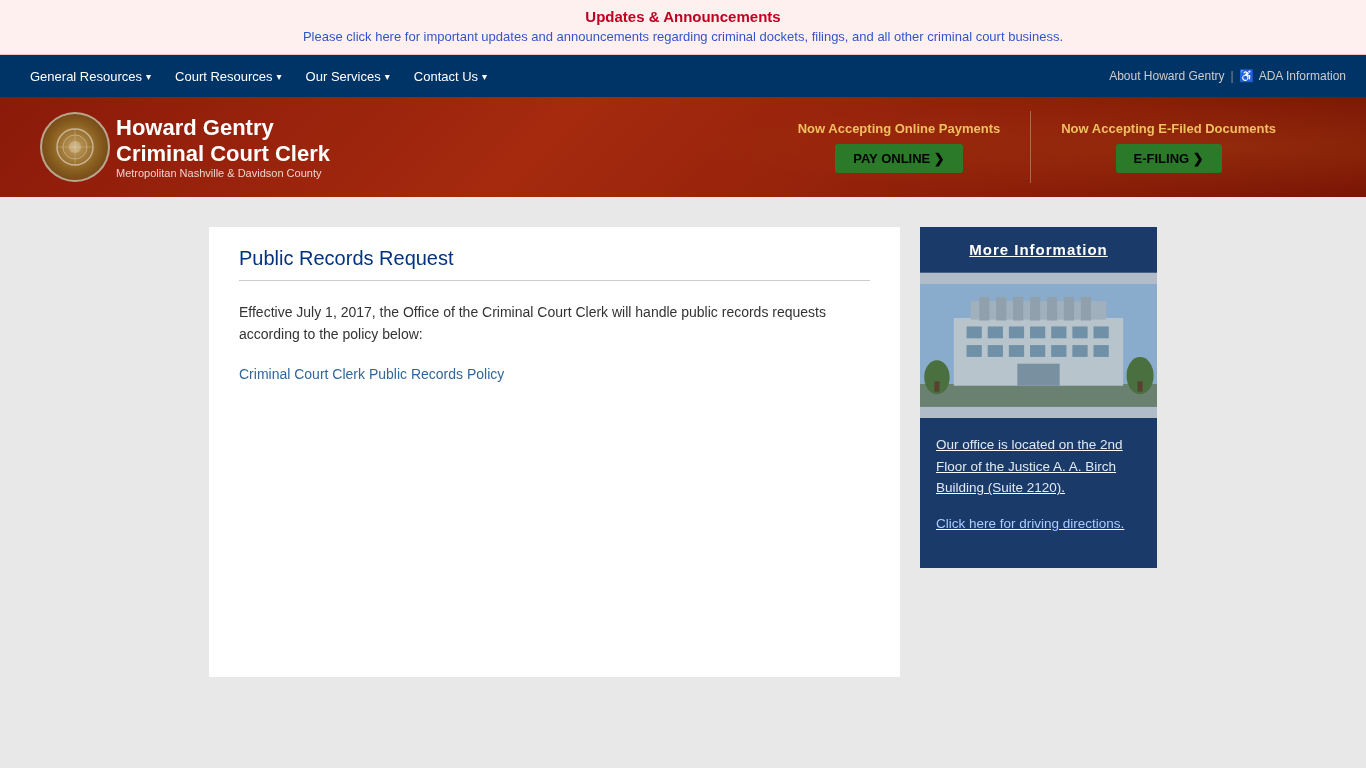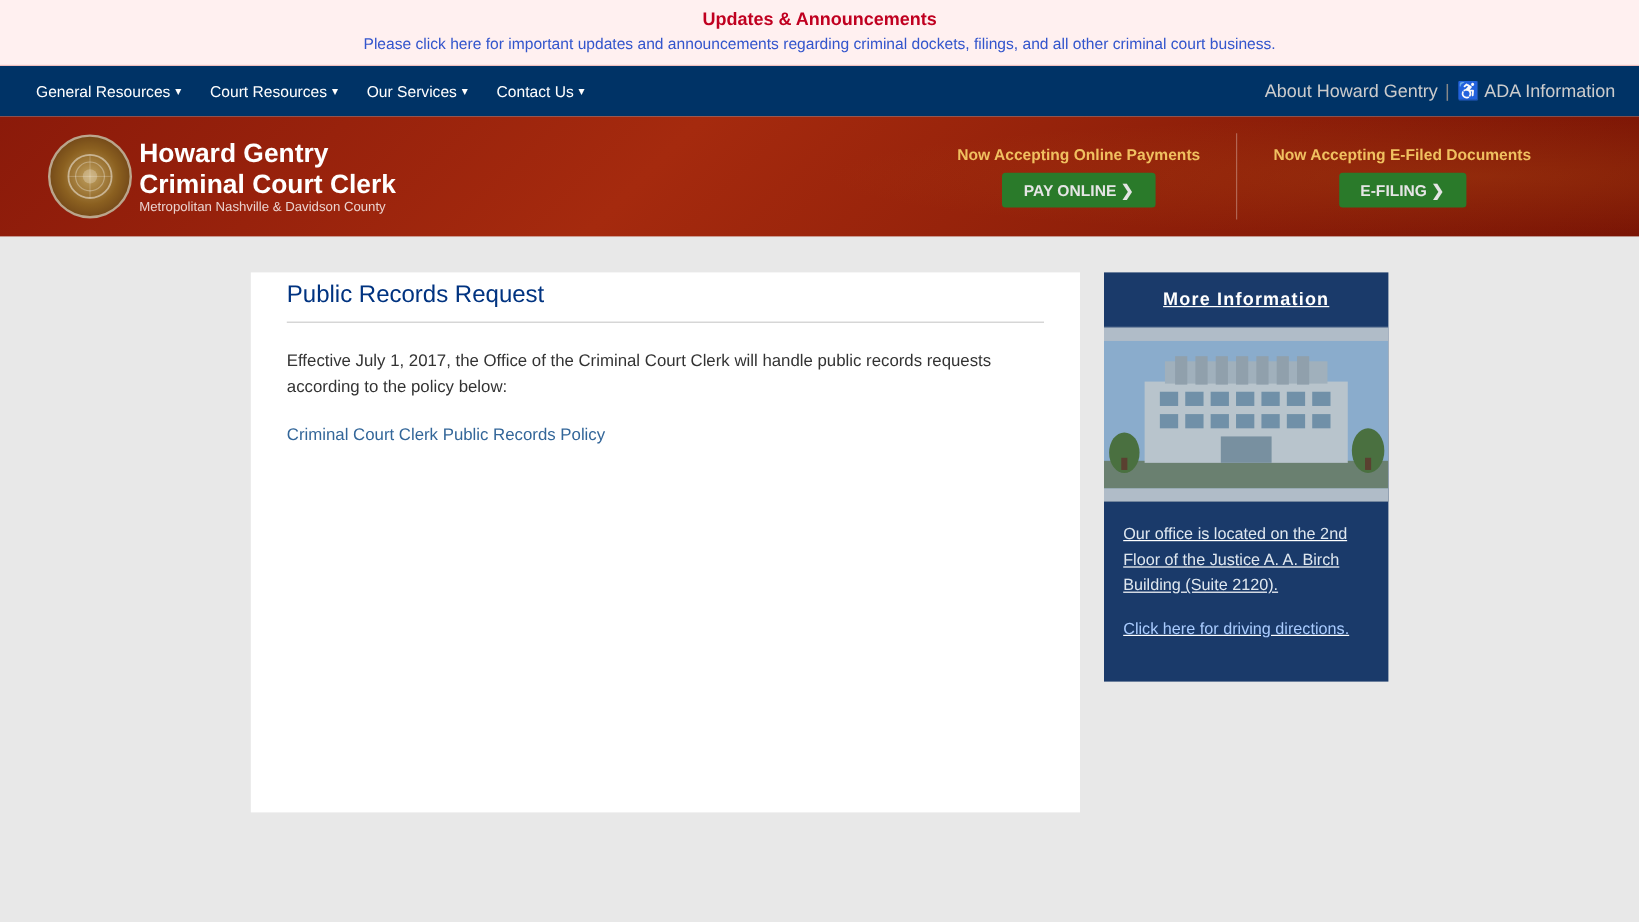--- a/index.html
+++ b/index.html
@@ -51,21 +51,21 @@
       cursor: pointer;
       gap: 4px;
       white-space: nowrap;
     }
     .nav-item .chevron { font-size: 10px; }
     #nav-right {
       display: flex;
       align-items: center;
       gap: 0;
       color: #ccc;
-      font-size: 15px;
+      font-size: 12px;
     }
     #nav-right a { color: #ccc; text-decoration: none; }
     #nav-right .sep { margin: 0 6px; color: #888; }
 
     
     #header-banner {
       background: linear-gradient(135deg, #8b1a0a 0%, #a52a0e 40%, #7a1505 100%);
       display: flex;
       align-items: center;
       justify-content: space-between;
@@ -119,21 +119,21 @@
     }
     .payment-block .pay-label {
       color: #f0c060;
       font-size: 13px;
       margin-bottom: 8px;
       font-weight: bold;
     }
     .pay-btn {
       display: inline-block;
       background: #2a7a2a;
-      color: #e5e5e5;
+      color: #000000;
       font-weight: bold;
       font-size: 13px;
       padding: 7px 18px;
       border-radius: 3px;
       cursor: pointer;
       border: none;
       white-space: nowrap;
     }
 
     
@@ -143,21 +143,21 @@
       max-width: 980px;
       margin: 30px auto;
       padding: 0 16px;
       align-items: flex-start;
     }
 
     
     #left-content {
       flex: 1;
       background: #fff;
-      padding: 8px 30px 40px;
+      padding: 20px 30px 40px;
       margin-right: 20px;
       min-height: 450px;
     }
     #page-title-row {
       border-bottom: 1px solid #ccc;
       padding-bottom: 10px;
       margin-bottom: 20px;
     }
     #page-title-text {
       font-size: 20px;

